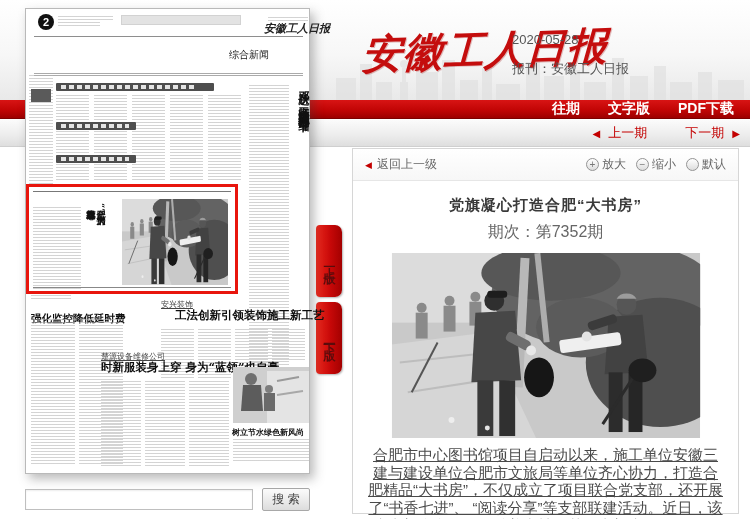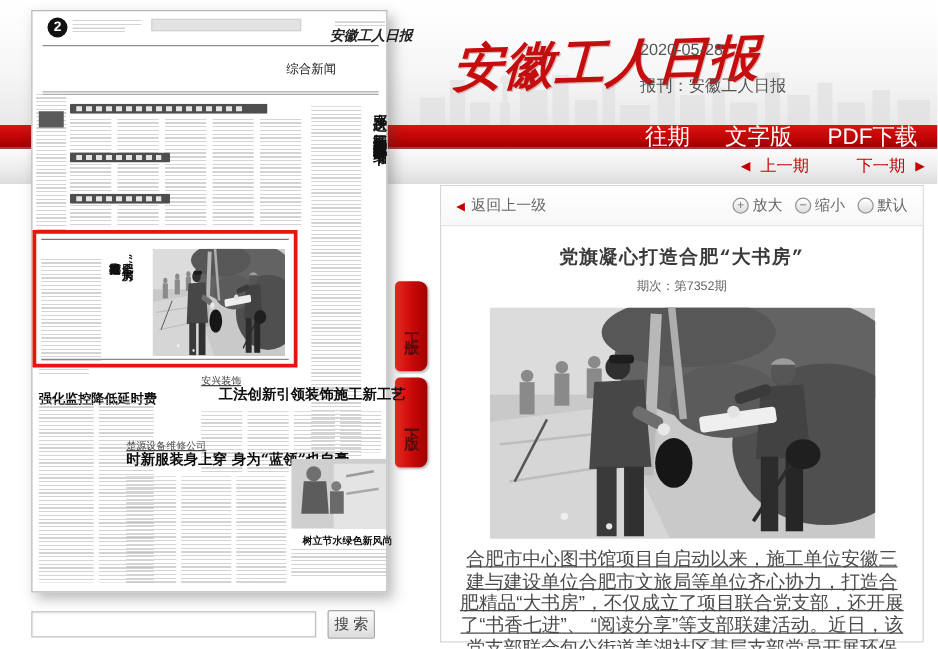--- a/index.html
+++ b/index.html
@@ -21,21 +21,21 @@
     text-shadow:1px 1px 0 rgba(150,0,0,.25); white-space:nowrap; }
   .hdate { left:512px; top:32px; font-size:13px; color:#555; }
   .hpub  { left:512px; top:60px; font-size:13px; color:#555; }
 
   
   .redbar { left:0; top:100px; width:750px; height:19px;
     background:linear-gradient(180deg,#d81414 0%,#c20505 55%,#9d0000 100%);
     border-bottom:1px solid #7d0000;
     display:flex; justify-content:flex-end; align-items:center;
     gap:28px; padding-right:16px; }
-  .redbar a { color:#fff; font-size:18px; text-decoration:none; cursor:pointer; }
+  .redbar a { color:#fff; font-size:14px; text-decoration:none; cursor:pointer;font-weight:bold; }
 
   
   .graystrip { left:0; top:120px; width:750px; height:27px;
     background:linear-gradient(180deg,#fbfbfb 0%,#ececec 60%,#dedede 100%);
     border-bottom:1px solid #cfcfcf;
     display:flex; justify-content:flex-end; align-items:center;
     gap:8px; padding-right:10px; font-size:13px; color:#c30000; }
   .graystrip .arrow { font-size:10px; color:#c30000; }
   .graystrip .lbl { cursor:pointer; }
   .gap30 { width:22px; }
@@ -47,22 +47,22 @@
     align-items:center; padding:0 12px; border-bottom:1px solid #e6e6e6;
     background:linear-gradient(180deg,#ffffff,#f7f7f7); }
   .back { display:flex; align-items:center; gap:5px; font-size:12px; color:#666; cursor:pointer; }
   .back .arrow { color:#c30000; font-size:9px; }
   .zoomctrls { display:flex; align-items:center; gap:10px; font-size:12px; color:#666; }
   .zc { display:flex; align-items:center; gap:3px; cursor:pointer; }
   .circ { display:inline-block; width:13px; height:13px; border:1px solid #949494;
     border-radius:50%; line-height:11px; text-align:center; font-size:10px;
     color:#777; background:linear-gradient(#fff,#ddd); }
   .a-title { margin-top:15px; text-align:center; font-size:15px; font-weight:bold;
-    color:#3a3a3a; letter-spacing:1px;font-family:Liberation Mono, monospace; }
-  .a-issue { margin-top:7px; text-align:center; font-size:10px; color:#666; }
+    color:#3a3a3a; letter-spacing:1px; }
+  .a-issue { margin-top:7px; text-align:center; font-size:16px; color:#666; }
   .a-photo { display:block; margin:10px auto 0; width:310px; height:185px; }
   .a-body { margin:8px 14px 12px; font-size:15px; color:#4a4a4a;
     line-height:1.18; text-align:center;text-decoration:underline; }
 
   
   .ptab { left:316px; width:26px; height:72px;
     background:linear-gradient(90deg,#ee2a1e 0%,#c70808 55%,#a30000 100%);
     border-radius:4px 7px 7px 4px; box-shadow:1px 1px 2px rgba(0,0,0,.3);
     display:flex; align-items:center; justify-content:center; cursor:pointer; }
   .ptab span { writing-mode:vertical-rl; font-size:12px; font-weight:bold;
@@ -98,21 +98,21 @@
   .vtitle { writing-mode:vertical-rl; font-family:"DejaVu Serif", serif;
     font-weight:bold; font-size:9px; color:#111; line-height:10px; }
   .kick { font-size:8px; color:#444;text-decoration:underline; }
   .shead { font-weight:bold; color:#0e0e0e; font-family:"DejaVu Serif", serif; white-space:nowrap; }
   .capHead { font-size:8px; font-weight:bold; color:#111; text-align:center; white-space:nowrap; }
 
   
   .search-input { left:25px; top:489px; width:228px; height:21px;
     border:1px solid #bfbfbf; background:#fff; box-shadow:inset 0 1px 2px rgba(0,0,0,.07);
     font-size:12px; padding:0 6px; }
-  .search-btn { left:262px; top:488px; width:38px; height:23px;
+  .search-btn { left:262px; top:488px; width:48px; height:23px;
     border:1px solid #a8a8a8; border-radius:2px;
     background:linear-gradient(180deg,#fcfcfc,#dcdcdc);
     font-size:12px; color:#444; cursor:pointer; font-family:"Liberation Sans",sans-serif; }
 </style>
 </head>
 <body>
 
 <svg width="0" height="0" style="position:absolute">
   <symbol id="scene" viewBox="0 0 310 186" preserveAspectRatio="none">
     <rect width="310" height="186" fill="#c9c9c9"></rect>
@@ -300,18 +300,18 @@
   <svg class="abs" style="left:207px;top:358px;width:76px;height:56px" viewBox="0 0 76 56" preserveAspectRatio="none">
     <rect width="76" height="56" fill="#cfcfcf"></rect>
     <rect x="34" y="4" width="42" height="52" fill="#e4e4e4"></rect>
     <circle cx="18" cy="12" r="6" fill="#6f6f6f"></circle>
     <polygon points="10,18 28,18 30,44 8,44" fill="#5c5c5c"></polygon>
     <circle cx="36" cy="22" r="4" fill="#7d7d7d"></circle>
     <rect x="31" y="26" width="11" height="18" fill="#6a6a6a"></rect>
     <line x1="44" y1="14" x2="66" y2="10" stroke="#9a9a9a" stroke-width="2"></line>
     <line x1="44" y1="28" x2="70" y2="24" stroke="#a8a8a8" stroke-width="2"></line>
   </svg>
-  <div class="abs capHead" style="left:214px;top:418px;width:76px">树立节水绿色新风尚</div>
+  <div class="abs capHead" style="left:204px;top:418px;width:76px">树立节水绿色新风尚</div>
   <div class="abs ft" style="left:207px;top:430px;width:76px;height:24px"></div>
 </div>
 
 <input class="abs search-input" type="text" value="" style="">
 <button class="abs search-btn">搜 索</button>
 
 </body></html>

